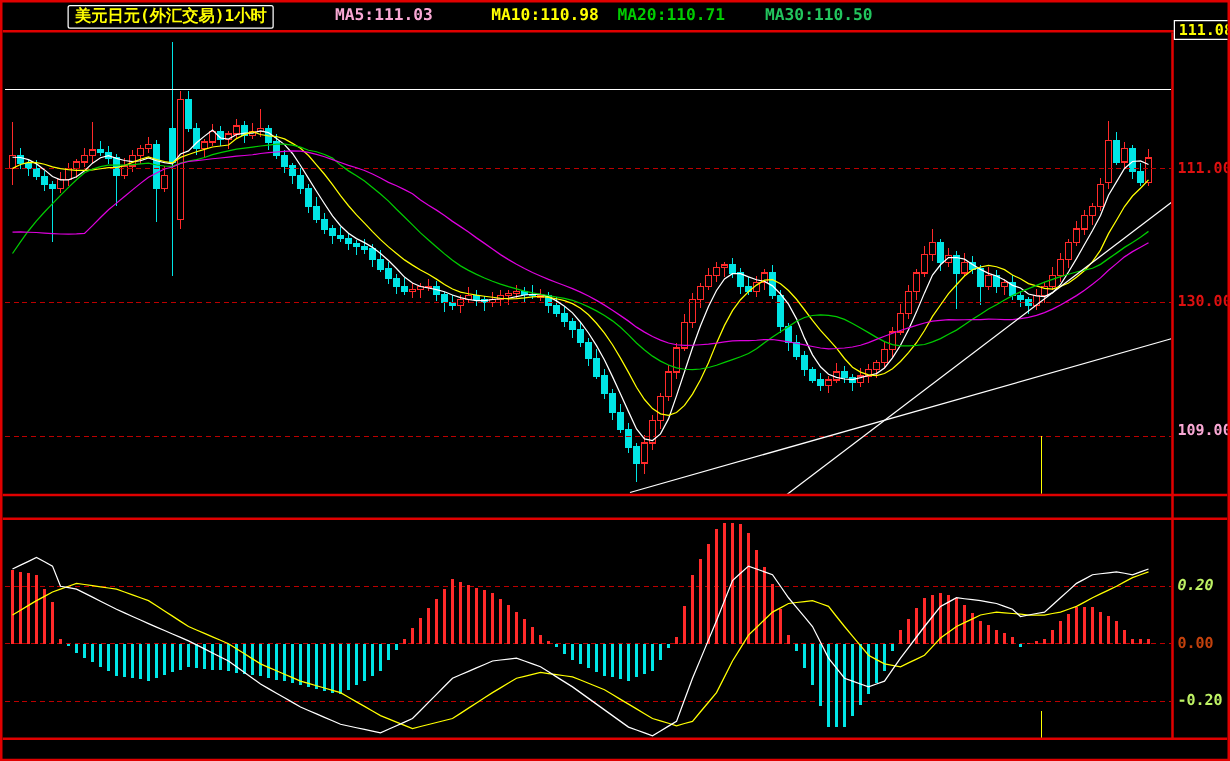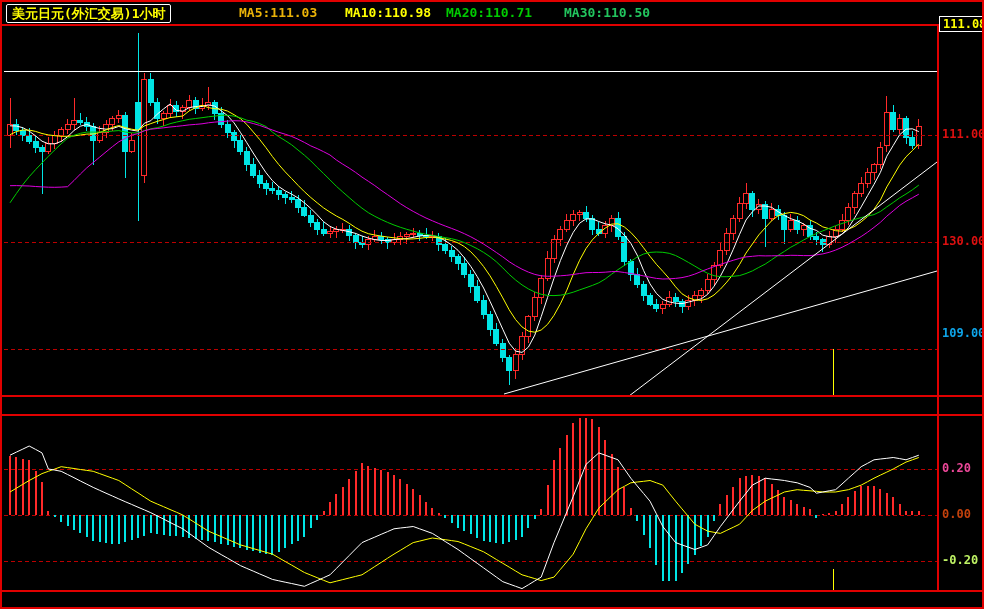--- a/index.html
+++ b/index.html
@@ -3,38 +3,38 @@
 <meta charset="utf-8">
 <style>
   html,body{margin:0;padding:0;background:#222;}
   .screen{
     position:relative; width:984px; height:609px; background:#000;
     border:2px solid #e00000; box-sizing:border-box; overflow:hidden;
     font-family:"DejaVu Sans Mono","Liberation Mono",monospace;
   }
   .abs{position:absolute;}
   .sep{position:absolute; left:0; width:100%; height:2px; background:#e00000;}
-  .topbar-text{position:absolute; top:3px; font-size:13px; font-weight:700; white-space:nowrap;}
+  .topbar-text{position:absolute; top:3px; font-size:13px; font-weight:700; white-space:nowrap;margin-left:48px;}
   .title-box{border:1px solid #ffffff; border-radius:2px; padding:0 5px; line-height:17px;}
   .axis-vline{position:absolute; width:2px; background:#e00000;}
   .price-label{position:absolute; font-size:12px; font-weight:700; white-space:nowrap;}
   .last-price-box{
     position:absolute; border:1px solid #ffffff; background:#000;
     font-size:12px; font-weight:700; line-height:14px; padding:0 3px; white-space:nowrap;
   }
   svg{display:block;}
 </style>
 </head>
 <body>
 
 <div class="screen">
 
   <div class="abs" style="left:0;top:0;width:100%;height:22px;">
     <span class="topbar-text title-box" style="left: 4px; top: 2px; color: rgb(255, 255, 0);">美元日元(外汇交易)1小时</span>
-    <span class="topbar-text" style="left: 237px; color: #eab308;">MA5:111.03</span>
+    <span class="topbar-text" style="left: 218px; color: #f9a8d4;">MA5:111.03</span>
     <span class="topbar-text" style="left: 343px; color: rgb(255, 255, 0);">MA10:110.98</span>
     <span class="topbar-text" style="left: 444px; color: rgb(0, 204, 0);">MA20:110.71</span>
     <span class="topbar-text" style="left: 562px; color: #22c55e;">MA30:110.50</span>
   </div>
   <div class="sep" style="top:22px;"></div>
 
   <svg id="main-plot" class="abs" style="left:2px;top:24px;" width="933" height="369" shape-rendering="crispEdges">
       <line x1="6" y1="71.55000000000061" x2="6" y2="121.84000000000049" stroke="#ff2a2a" stroke-width="1"></line>
       <rect x="3.5" y="98.30000000000061" width="5" height="10.699999999999392" fill="#000000" stroke="#ff2a2a" stroke-width="1"></rect>
       <line x1="12.4" y1="92.78950000000015" x2="12.4" y2="108.83949999999923" stroke="#00e5e5" stroke-width="1"></line>
@@ -332,21 +332,21 @@
       <line x1="500" y1="368" x2="933" y2="245" stroke="#ffffff" stroke-width="1" shape-rendering="auto"></line>
       <line x1="625" y1="370" x2="933" y2="136" stroke="#ffffff" stroke-width="1" shape-rendering="auto"></line>
       <line x1="829" y1="323" x2="829" y2="369" stroke="#ffff00" stroke-width="1"></line>
     </svg>
 
   <div class="axis-vline" style="left:935px;top:24px;height:565px;"></div>
   <div class="last-price-box" style="left: 937px; top: 14px; width: 41px; color: rgb(255, 255, 0);">111.08</div>
   <div id="price-labels">
       <div class="price-label" style="left: 940px; top: 125px; color: rgb(221, 16, 16);">111.00</div>
       <div class="price-label" style="left: 940px; top: 232px; color: rgb(221, 16, 16);">130.00</div>
-      <div class="price-label" style="left: 940px; top: 324px; color: #0ea5e9;">109.00</div>
+      <div class="price-label" style="left: 940px; top: 335px; color: #f9a8d4;">109.00</div>
     </div>
 
   <div class="sep" style="top:393px;"></div>
 
   <div class="abs" style="left:0;top:395px;width:100%;height:17px;">
     
     
     
     
   </div>
@@ -497,21 +497,21 @@
       <line x1="889.2" y1="99" x2="889.2" y2="80.6" stroke="#ff2a2a" stroke-width="2"></line>
       <line x1="895.6" y1="99" x2="895.6" y2="87.96000000000001" stroke="#ff2a2a" stroke-width="2"></line>
       <line x1="902" y1="99" x2="902" y2="95.32000000000001" stroke="#ff2a2a" stroke-width="2"></line>
       <line x1="908.4000000000001" y1="99" x2="908.4000000000001" y2="95.32" stroke="#ff2a2a" stroke-width="2"></line>
       <line x1="914.8000000000001" y1="99" x2="914.8000000000001" y2="95.32" stroke="#ff2a2a" stroke-width="2"></line>
       <polyline points="6,76.0 12.4,72.2 18.8,68.3 25.200000000000003,64.5 31.6,61.1 38,57.6 44.400000000000006,55.3 50.800000000000004,53.0 57.2,50.7 63.6,51.6 70,52.5 76.4,53.5 82.80000000000001,54.4 89.2,55.3 95.60000000000001,57.6 102,59.9 108.4,62.2 114.80000000000001,64.5 121.2,68.6 127.60000000000001,72.8 134,76.9 140.4,81.1 146.8,85.2 153.20000000000002,88.0 159.60000000000002,90.7 166,93.5 172.4,96.2 178.8,99.0 185.20000000000002,103.0 191.60000000000002,107.0 198,111.1 204.4,115.1 210.8,117.9 217.20000000000002,120.6 223.60000000000002,123.4 230,126.1 236.4,128.9 242.8,130.7 249.20000000000002,132.6 255.60000000000002,134.4 262,136.3 268.40000000000003,138.1 274.8,141.8 281.2,145.5 287.6,149.1 294,152.8 300.40000000000003,156.5 306.8,159.1 313.20000000000005,161.7 319.6,164.3 326,166.8 332.40000000000003,165.2 338.8,163.6 345.20000000000005,162.0 351.6,160.4 358,158.8 364.40000000000003,154.7 370.8,150.5 377.20000000000005,146.4 383.6,142.2 390,138.1 396.40000000000003,134.3 402.8,130.4 409.20000000000005,126.6 415.6,125.1 422,123.5 428.40000000000003,122.0 434.8,122.9 441.20000000000005,123.7 447.6,124.6 454,125.5 460.40000000000003,128.0 466.8,130.6 473.20000000000005,133.2 479.6,135.8 486,139.6 492.40000000000003,143.5 498.8,147.3 505.20000000000005,151.1 511.6,155.0 518,158.8 524.4,160.7 530.8000000000001,162.6 537.2,164.6 543.6,162.8 550,161.1 556.4,153.4 562.8000000000001,145.8 569.2,138.1 575.6,125.5 582,112.8 588.4,102.5 594.8000000000001,92.1 601.2,86.0 607.6,79.8 614,73.7 620.4000000000001,70.3 626.8000000000001,66.8 633.2,66.0 639.6,65.3 646,64.5 652.4000000000001,66.8 658.8000000000001,69.1 665.2,77.2 671.6,85.2 678,92.9 684.4000000000001,100.5 690.8000000000001,108.2 697.2,111.7 703.6,115.1 710,116.3 716.4000000000001,117.4 722.8000000000001,114.3 729.2,111.3 735.6,108.2 742,101.3 748.4000000000001,94.4 754.8000000000001,89.8 761.2,85.2 767.6,82.1 774,79.1 780.4000000000001,76.0 786.8000000000001,74.8 793.2,73.7 799.6,74.3 806,74.8 812.4000000000001,75.3 818.8000000000001,76.0 825.2,76.0 831.6,76.0 838,74.8 844.4000000000001,73.7 850.8000000000001,71.4 857.2,69.1 863.6,65.7 870,62.2 876.4000000000001,59.1 882.8000000000001,56.1 889.2,53.0 895.6,49.5 902,46.1 908.4000000000001,43.8 914.8000000000001,41.5" fill="none" stroke="#ffff00" stroke-width="1" shape-rendering="auto"></polyline>
       <polyline points="6,39.2 12.4,36.1 18.8,33.1 25.200000000000003,30.0 31.6,33.4 38,36.9 44.400000000000006,53.0 50.800000000000004,54.1 57.2,55.3 63.6,58.5 70,61.7 76.4,65.0 82.80000000000001,68.2 89.2,71.4 95.60000000000001,74.3 102,77.2 108.4,80.0 114.80000000000001,82.9 121.2,85.7 127.60000000000001,88.4 134,91.2 140.4,93.9 146.8,96.7 153.20000000000002,99.9 159.60000000000002,103.1 166,106.4 172.4,109.6 178.8,112.8 185.20000000000002,117.4 191.60000000000002,122.0 198,126.6 204.4,131.2 210.8,134.9 217.20000000000002,138.6 223.60000000000002,142.2 230,145.9 236.4,149.6 242.8,152.4 249.20000000000002,155.1 255.60000000000002,157.9 262,160.6 268.40000000000003,163.4 274.8,164.8 281.2,166.2 287.6,167.5 294,168.9 300.40000000000003,170.3 306.8,167.4 313.20000000000005,164.6 319.6,161.7 326,158.8 332.40000000000003,152.4 338.8,145.9 345.20000000000005,139.5 351.6,133.0 358,126.6 364.40000000000003,123.8 370.8,121.1 377.20000000000005,118.3 383.6,115.6 390,112.8 396.40000000000003,112.0 402.8,111.3 409.20000000000005,110.5 415.6,112.8 422,115.1 428.40000000000003,117.4 434.8,121.4 441.20000000000005,125.5 447.6,129.5 454,133.5 460.40000000000003,138.1 466.8,142.7 473.20000000000005,147.3 479.6,151.9 486,156.5 492.40000000000003,161.1 498.8,165.7 505.20000000000005,168.0 511.6,170.3 518,172.6 524.4,168.8 530.8000000000001,164.9 537.2,161.1 543.6,143.8 550,126.6 556.4,111.3 562.8000000000001,95.9 569.2,80.6 575.6,64.5 582,48.4 588.4,42.6 594.8000000000001,36.9 601.2,39.2 607.6,41.5 614,43.8 620.4000000000001,53.0 626.8000000000001,62.2 633.2,69.9 639.6,77.5 646,85.2 652.4000000000001,97.8 658.8000000000001,110.5 665.2,118.5 671.6,126.6 678,128.9 684.4000000000001,131.2 690.8000000000001,133.5 697.2,131.2 703.6,128.9 710,119.7 716.4000000000001,110.5 722.8000000000001,102.1 729.2,93.6 735.6,85.2 742,77.2 748.4000000000001,69.1 754.8000000000001,65.7 761.2,62.2 767.6,63.0 774,63.7 780.4000000000001,64.5 786.8000000000001,65.7 793.2,66.8 799.6,69.1 806,71.4 812.4000000000001,77.2 818.8000000000001,76.0 825.2,74.8 831.6,73.7 838,68.0 844.4000000000001,62.2 850.8000000000001,56.5 857.2,50.7 863.6,47.3 870,43.8 876.4000000000001,43.0 882.8000000000001,42.3 889.2,41.5 895.6,42.6 902,43.8 908.4000000000001,41.5 914.8000000000001,39.2" fill="none" stroke="#ffffff" stroke-width="1" shape-rendering="auto"></polyline>
       <line x1="829" y1="153" x2="829" y2="174" stroke="#ffff00" stroke-width="1"></line>
     </svg>
   <div id="macd-labels">
-      <div class="price-label" style="left: 940px; top: 459px; color: #ec4899;">0.20</div>
+      <div class="price-label" style="left: 940px; top: 459px; color: #bef264; font-style: italic;">0.20</div>
       <div class="price-label" style="left: 940px; top: 505px; color: #c2410c;">0.00</div>
       <div class="price-label" style="left: 940px; top: 551px; color: #bef264;">-0.20</div>
     </div>
 
   <div class="sep" style="top:588px;"></div>
 
   <div id="date-axis" class="abs" style="left:0;top:590px;width:100%;height:17px;"></div>
 
 </div>
 

